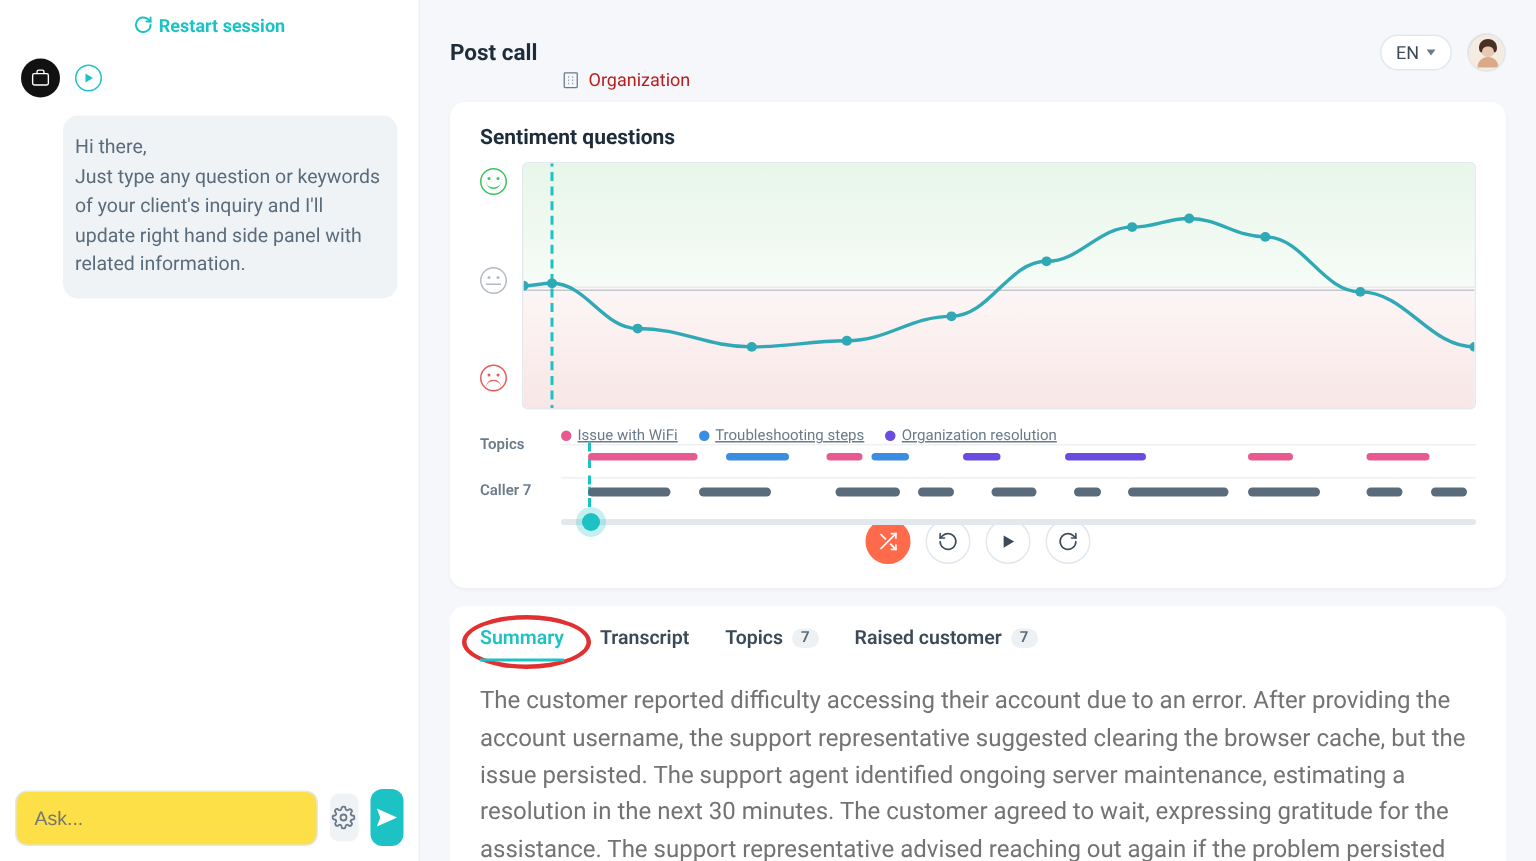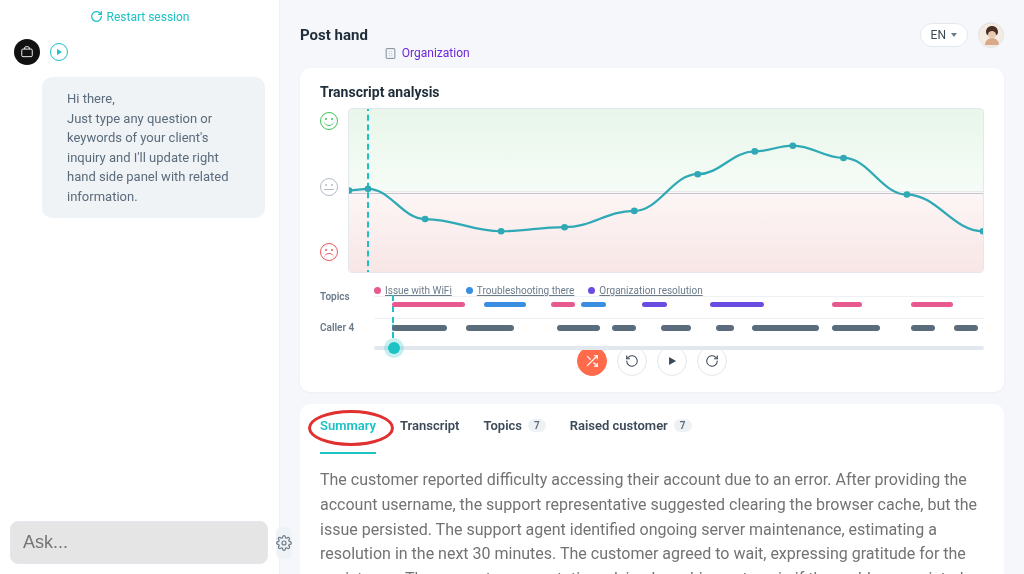--- a/index.html
+++ b/index.html
@@ -20,21 +20,21 @@
     flex-direction: column;
     border-right: 1px solid #eef1f4;
   }
   .restart-row {
     text-align: center;
     padding: 8px 0 6px 0;
   }
   .restart-link {
     color: #1cc2c4;
     font-size: 12px;
-    font-weight: 400;
+    font-weight: 700;
     display: inline-flex;
     align-items: center;
     gap: 4px;
     cursor: pointer;
   }
   .restart-link svg { width: 13px; height: 13px; }
   .agent-header {
     display: flex;
     align-items: center;
     padding: 6px 14px 8px 14px;
@@ -62,40 +62,40 @@
     content: "";
     border-left: 5px solid #1cc2c4;
     border-top: 3.5px solid transparent;
     border-bottom: 3.5px solid transparent;
     margin-left: 1px;
   }
   .message-bubble {
     margin: 4px 14px 0 42px;
     background: #f0f3f6;
     border-radius: 10px;
-    padding: 12px 25px;
+    padding: 12px 8px;
     font-size: 13px;
     color: #5a6b7b;
     line-height: 1.5;
   }
   .message-bubble .greet { display: block; margin-bottom: 0; }
   .left-spacer { flex: 1; }
   .input-row {
     display: flex;
     padding: 10px;
     gap: 8px;
     align-items: center;
   }
   .ask-input {
     flex: 1;
     border: 1px solid #e3e8ee;
     border-radius: 8px;
-    background: #e5e5e5;
+    background: #fde047;
     padding: 10px 12px;
-    font-size: 18px;
+    font-size: 13px;
     color: #6b7b8a;
   }
   .gear-btn {
     width: 32px; height: 32px;
     background: #f0f3f6;
     border-radius: 6px;
     display: flex; align-items: center; justify-content: center;
     cursor: pointer;
   }
   .gear-btn svg { width: 16px; height: 16px; stroke: #6b7b8a; }
@@ -119,21 +119,21 @@
   .top-bar {
     display: flex;
     align-items: center;
     justify-content: space-between;
     padding-bottom: 8px;
   }
   .top-left { display: flex; align-items: center; gap: 16px; }
   .page-title { font-size: 15px; font-weight: 700; color: #1f2d3a; }
   .org-pill {
     display: inline-flex; align-items: flex-end; gap: 5px;
-    font-size: 12px; color: #6d28d9; margin-top: 36px;
+    font-size: 12px; color: #b91c1c; margin-top: 36px;
   }
   .org-pill svg { width: 13px; height: 13px; stroke: #6b7b8a; }
   .top-right { display: flex; align-items: center; gap: 10px; }
   .lang-pill {
     border: 1px solid #e3e8ee;
     border-radius: 14px;
     padding: 4px 10px;
     font-size: 12px;
     color: #3c4a58;
     display: flex; align-items: center; gap: 5px;
@@ -304,21 +304,21 @@
     font-size: 13px;
     align-items: center;
     margin-bottom: 14px;
     position: relative;
   }
   .tab {
     display: flex; align-items: center; gap: 6px;
     color: #3c4a58;
     font-weight: 600;
     cursor: pointer;
-    padding-bottom: 19px;
+    padding-bottom: 6px;
     border-bottom: 2px solid transparent;
   }
   .tab.active {
     color: #1cc2c4;
     border-bottom-color: #1cc2c4;
   }
   .tab-badge {
     background: #eef1f4;
     color: #5a6b7b;
     font-size: 10px;
@@ -390,21 +390,21 @@
       <svg viewBox="0 0 24 24">
           <path d="M3 20l18-8L3 4l3 8-3 8z"></path>
         </svg>
     </div>
   </div>
 </div>
 
 <div class="right-panel">
   <div class="top-bar">
     <div class="top-left">
-      <div class="page-title">Post hand</div>
+      <div class="page-title">Post call</div>
       <div class="org-pill">
         <svg viewBox="0 0 24 24" fill="none" stroke-width="1.6">
             <rect x="4" y="3" width="16" height="18" rx="1"></rect>
             <path d="M9 8h1M14 8h1M9 12h1M14 12h1M9 16h1M14 16h1"></path>
           </svg>
         <span>Organization</span>
       </div>
     </div>
     <div class="top-right">
       <div class="lang-pill">
@@ -416,21 +416,21 @@
           <circle cx="13" cy="13" r="13" fill="#f4ece3"></circle>
           <path d="M6 22c0-4 3-7 7-7s7 3 7 7" fill="#d9a98a"></path>
           <circle cx="13" cy="10" r="5" fill="#e8c8b0"></circle>
           <path d="M7 9c0-4 3-6 6-6s6 2 6 6c0 2-1 3-2 3 0-3-2-4-4-4s-4 1-4 4c-1 0-2-1-2-3z" fill="#4a2f24"></path>
         </svg>
       </div>
     </div>
   </div>
 
   <div class="card">
-    <div class="card-title">Transcript analysis</div>
+    <div class="card-title">Sentiment questions</div>
     <div class="chart-wrap">
       <div class="face-col">
         <div class="face face-happy">
             <div class="mouth"></div>
           </div>
         <div class="face face-neutral">
             <div class="mouth"></div>
           </div>
         <div class="face face-sad">
             <div class="mouth"></div>
@@ -464,42 +464,42 @@
       <div class="track-row">
         <div class="track-label">Topics</div>
         <div style="flex:1;">
           <div class="legend" id="topics-legend">
               <span class="legend-item">
                 <span class="ldot" style="background: rgb(232, 90, 143);"></span>
                 <span>Issue with WiFi</span>
               </span>
               <span class="legend-item">
                 <span class="ldot" style="background: rgb(58, 141, 224);"></span>
-                <span>Troubleshooting there</span>
+                <span>Troubleshooting steps</span>
               </span>
               <span class="legend-item">
                 <span class="ldot" style="background: rgb(106, 77, 224);"></span>
                 <span>Organization resolution</span>
               </span>
             </div>
           <div class="track-bar topics" id="topics-bar">
               <div class="playhead2"></div>
               <div class="seg" style="left: 3%; width: 12%; background: rgb(232, 90, 143);"></div>
               <div class="seg" style="left: 18%; width: 7%; background: rgb(58, 141, 224);"></div>
               <div class="seg" style="left: 29%; width: 4%; background: rgb(232, 90, 143);"></div>
               <div class="seg" style="left: 34%; width: 4%; background: rgb(58, 141, 224);"></div>
               <div class="seg" style="left: 44%; width: 4%; background: rgb(106, 77, 224);"></div>
               <div class="seg" style="left: 55%; width: 9%; background: rgb(106, 77, 224);"></div>
               <div class="seg" style="left: 75%; width: 5%; background: rgb(232, 90, 143);"></div>
               <div class="seg" style="left: 88%; width: 7%; background: rgb(232, 90, 143);"></div>
             </div>
         </div>
       </div>
       <div class="track-row">
-        <div class="track-label">Caller 4</div>
+        <div class="track-label">Caller 7</div>
         <div class="track-bar" id="caller-bar">
             <div class="playhead2"></div>
             <div class="seg" style="left: 3%; width: 9%; background: rgb(90, 107, 123);"></div>
             <div class="seg" style="left: 15%; width: 8%; background: rgb(90, 107, 123);"></div>
             <div class="seg" style="left: 30%; width: 7%; background: rgb(90, 107, 123);"></div>
             <div class="seg" style="left: 39%; width: 4%; background: rgb(90, 107, 123);"></div>
             <div class="seg" style="left: 47%; width: 5%; background: rgb(90, 107, 123);"></div>
             <div class="seg" style="left: 56%; width: 3%; background: rgb(90, 107, 123);"></div>
             <div class="seg" style="left: 62%; width: 11%; background: rgb(90, 107, 123);"></div>
             <div class="seg" style="left: 75%; width: 8%; background: rgb(90, 107, 123);"></div>

